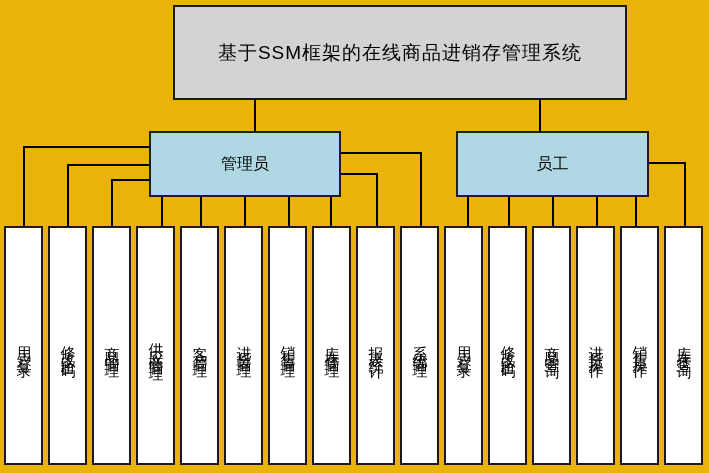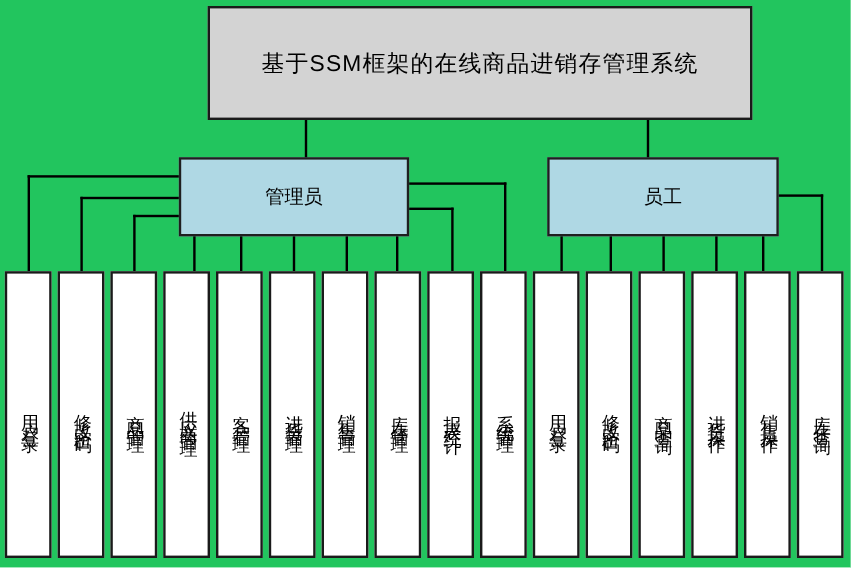--- a/index.html
+++ b/index.html
@@ -5,21 +5,21 @@
   html, body {
     margin: 0;
     padding: 0;
     background: #ffffff;
     font-family: "Liberation Sans", sans-serif;
   }
   .canvas {
     position: relative;
     width: 709px;
     height: 473px;
-    background: #22c55e;
+    background: #eab308;
     overflow: hidden;
   }
   .node {
     position: absolute;
     box-sizing: border-box;
     display: flex;
     align-items: center;
     justify-content: center;
     color: #000000;
   }

